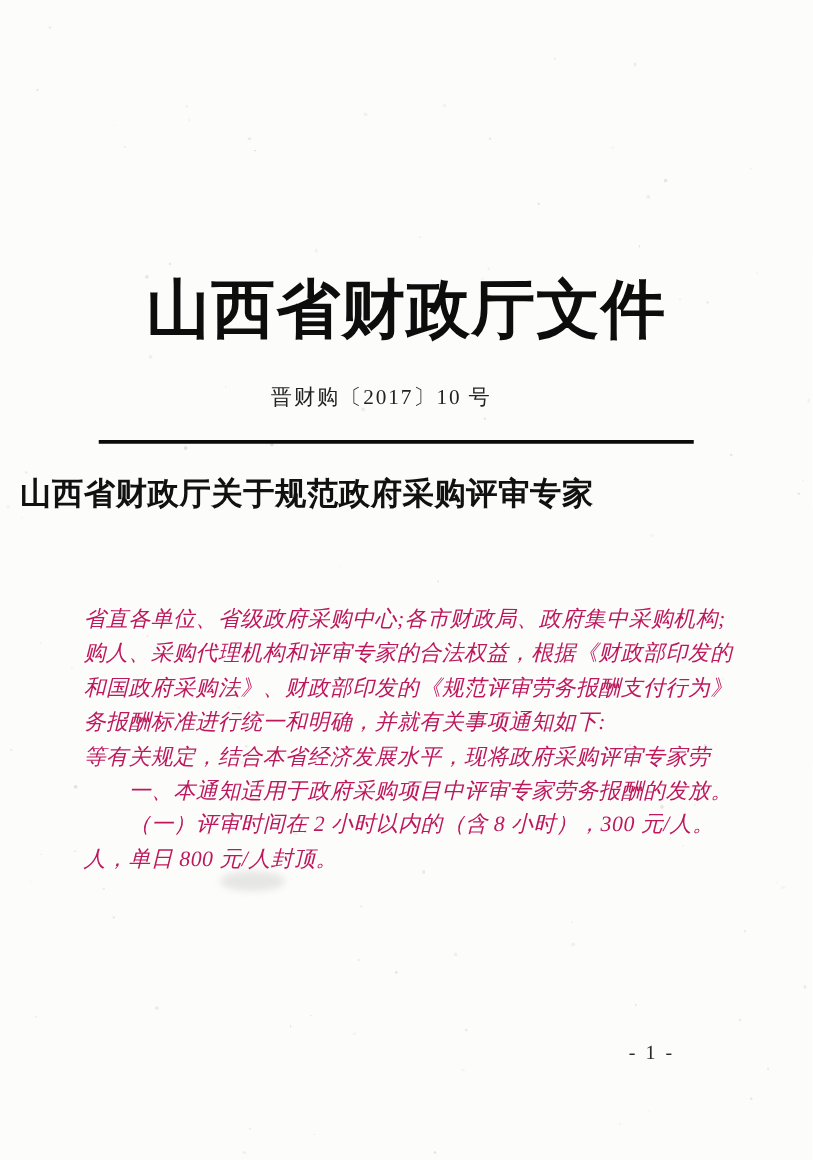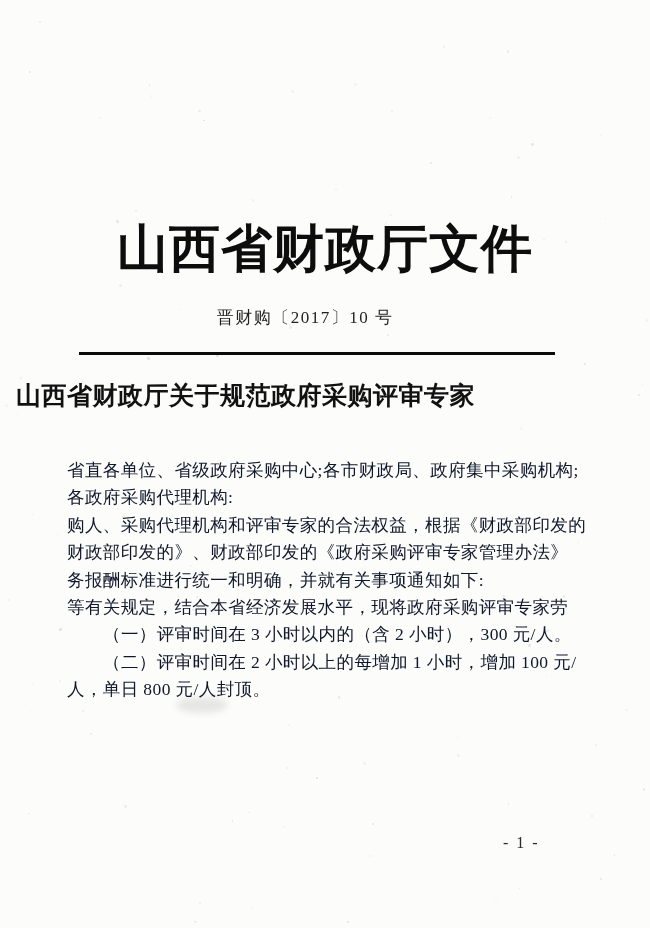--- a/index.html
+++ b/index.html
@@ -52,26 +52,27 @@
     margin: 16px;
     text-align: left;
     font-size: 25px;
     line-height: 38px;
     font-weight: bold;
     letter-spacing: 0.5px;
     color: #111;
   }
   .body-text {
     position: absolute;
-    top: 457px;
+    top: 482px;
     left: 67px;
     width: 512px;
     font-size: 17.5px;
     line-height: 27.4px;
-    color: #0f172a;
+    color: #be185d;
+    font-style: italic;
   }
   .line {
     white-space: nowrap;
     letter-spacing: 0.4px;
   }
   .indent { padding-left: 36px; }
   .page-number {
     position: absolute;
     top: 834px;
     left: 503px;
@@ -220,25 +221,24 @@
   <div class="doc-number">晋财购〔2017〕10 号</div>
 
   <div class="header-rule"></div>
 
   <h2 class="subject">
     <div>山西省财政厅关于规范政府采购评审专家</div>
   </h2>
 
   <div class="body-text">
     <div class="line">省直各单位、省级政府采购中心;各市财政局、政府集中采购机构;</div>
-    <div class="line">各政府采购代理机构:</div>
     <div class="line">购人、采购代理机构和评审专家的合法权益，根据《财政部印发的</div>
-    <div class="line">财政部印发的》、财政部印发的《政府采购评审专家管理办法》</div>
+    <div class="line">和国政府采购法》、财政部印发的《规范评审劳务报酬支付行为》</div>
     <div class="line">务报酬标准进行统一和明确，并就有关事项通知如下:</div>
     <div class="line">等有关规定，结合本省经济发展水平，现将政府采购评审专家劳</div>
-    <div class="line indent">（一）评审时间在 3 小时以内的（含 2 小时），300 元/人。</div>
-    <div class="line indent">（二）评审时间在 2 小时以上的每增加 1 小时，增加 100 元/</div>
+    <div class="line indent">一、本通知适用于政府采购项目中评审专家劳务报酬的发放。</div>
+    <div class="line indent">（一）评审时间在 2 小时以内的（含 8 小时），300 元/人。</div>
     <div class="line">人，单日 800 元/人封顶。</div>
   </div>
 
   <div class="page-number">- 1 -</div>
 
 </div>
 
 </body></html>

